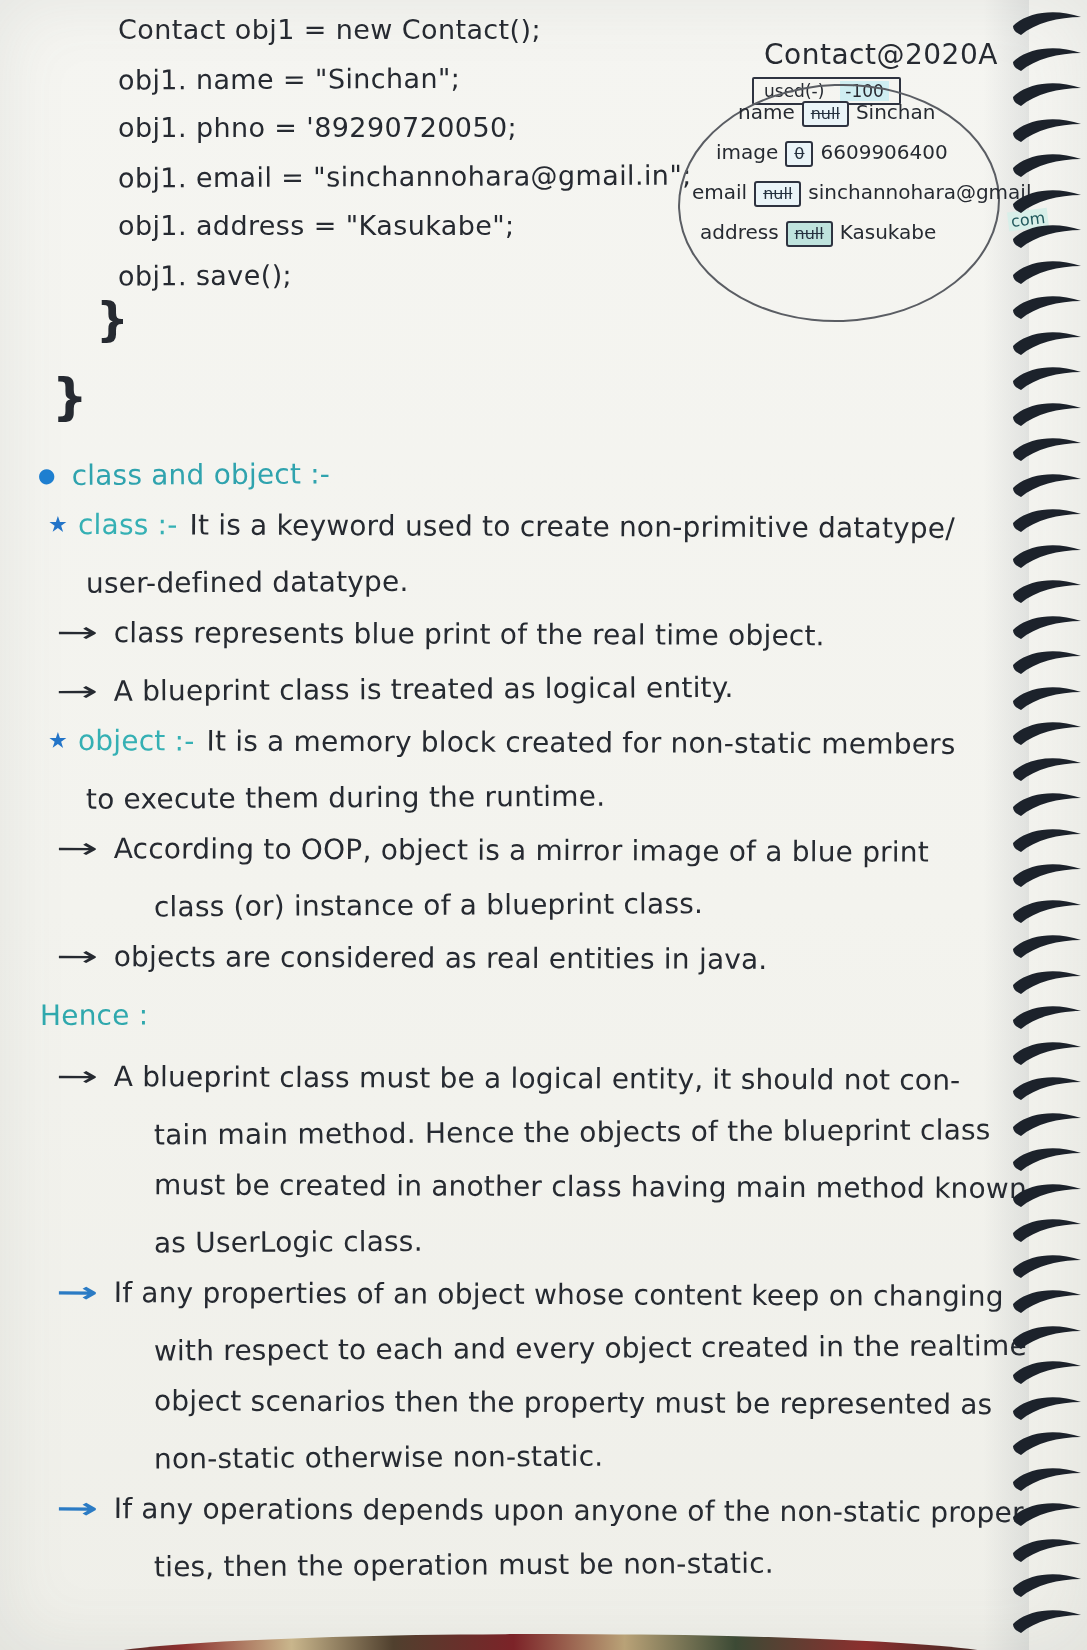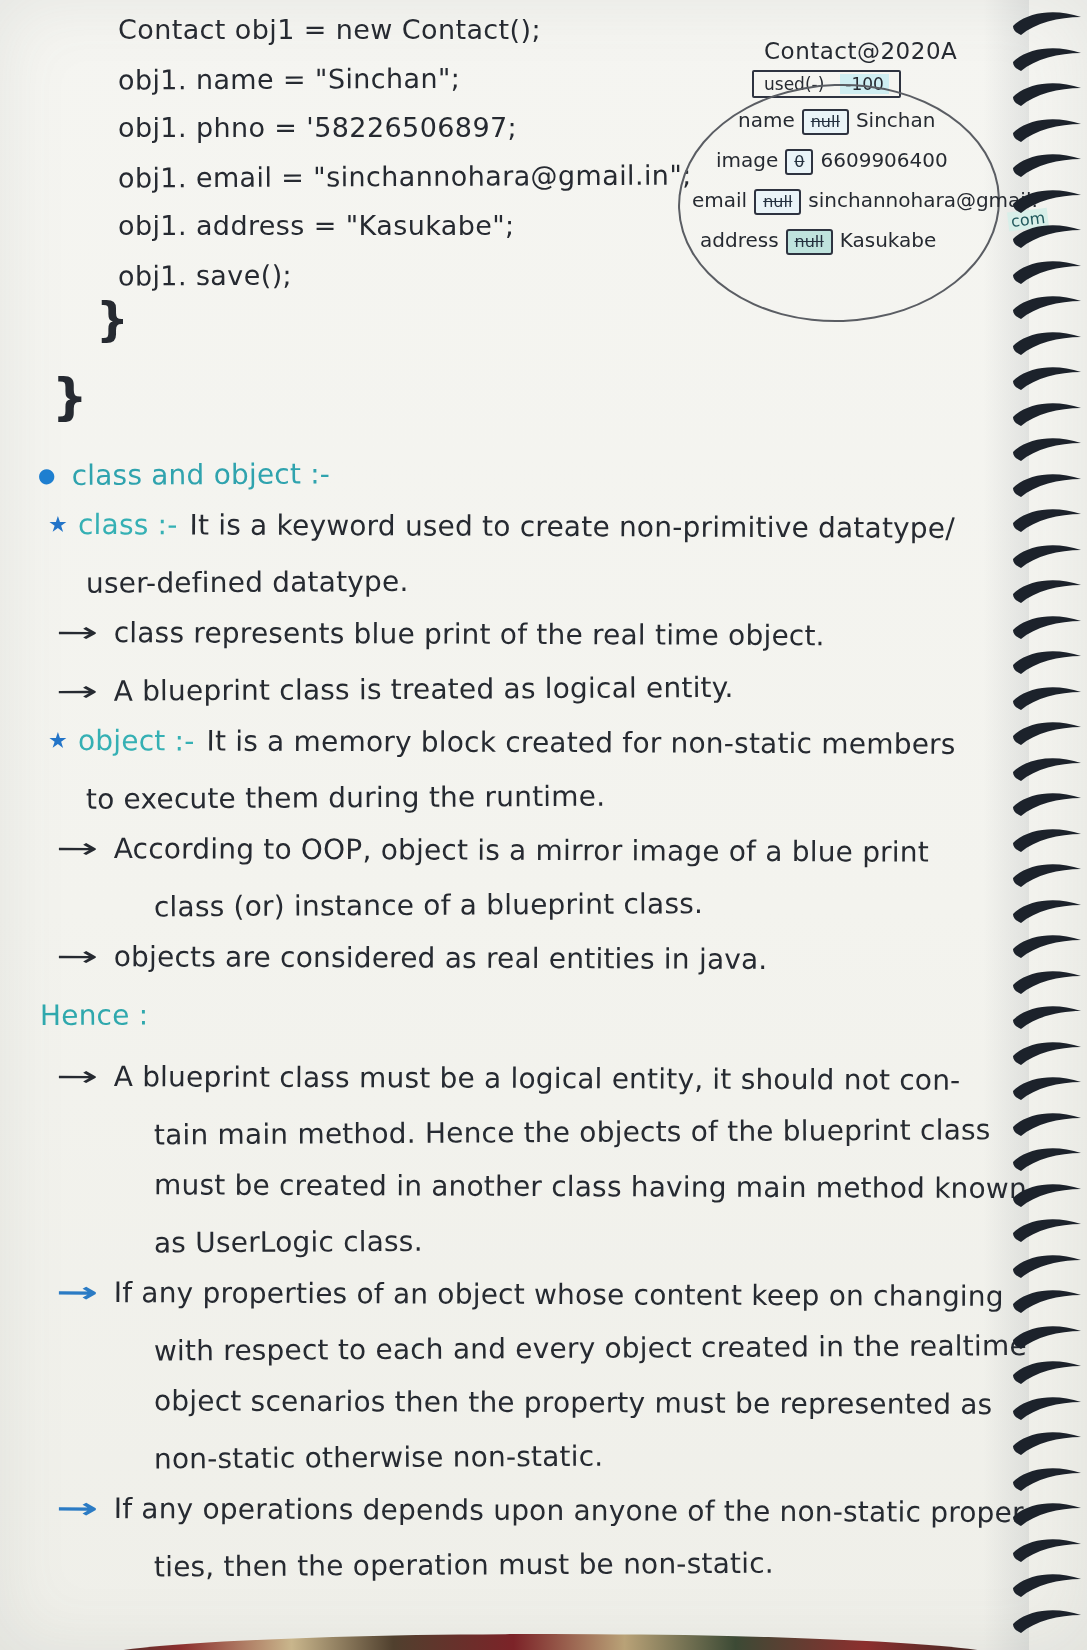--- a/index.html
+++ b/index.html
@@ -25,27 +25,27 @@
     position:absolute;left:118px;top:14px;
     font-size:27px;color:#262a31;letter-spacing:0.4px;
   }
   .code-line{height:49px;white-space:nowrap;}
   .code-line:nth-child(even){transform:rotate(-0.3deg);}
   .brace{position:absolute;color:#262a31;font-weight:bold;}
   .brace-1{left:96px;top:292px;font-size:46px;}
   .brace-2{left:52px;top:368px;font-size:50px;}
   
   .diagram{position:absolute;left:678px;top:38px;width:340px;color:#262a31;}
-  .diagram-title{margin-left:86px;font-size:23px;white-space:nowrap;letter-spacing:0.5px;}
+  .diagram-title{margin-left:86px;font-size:28px;white-space:nowrap;letter-spacing:0.5px;}
   .oval{
     position:absolute;left:0;top:46px;width:318px;height:234px;
     border:2px solid #5a5d63;border-radius:50%;
     transform:rotate(-2deg);
   }
-  .fields{position:absolute;left:4px;top:62px;width:400px;margin-top:8px;}
+  .fields{position:absolute;left:4px;top:62px;width:400px;}
   .field-row{height:40px;font-size:20px;white-space:nowrap;}
   .field-row:nth-child(1){padding-left:56px;}
   .field-row:nth-child(2){padding-left:34px;}
   .field-row:nth-child(3){padding-left:10px;}
   .field-row:nth-child(4){padding-left:18px;}
   .slot{
     display:inline-block;border:2px solid #2e3340;border-radius:3px;
     padding:0 7px;margin:0 7px;font-size:16px;line-height:22px;
     text-decoration:line-through;background:#eaf4f8;color:#24303e;
   }
@@ -97,21 +97,21 @@
 </head>
 <body>
 
 <div class="page">
 
   <div class="right-shade"></div>
 
   <div class="code">
       <div class="code-line">Contact obj1 = new Contact();</div>
       <div class="code-line">obj1. name = "Sinchan";</div>
-      <div class="code-line">obj1. phno = '58226506897;</div>
+      <div class="code-line">obj1. phno = '89290720050;</div>
       <div class="code-line">obj1. email = "sinchannohara@gmail.in";</div>
       <div class="code-line">obj1. address = "Kasukabe";</div>
       <div class="code-line">obj1. save();</div>
     </div>
   <div class="brace brace-1">}</div>
   <div class="brace brace-2">}</div>
 
   <div class="diagram">
     <div class="diagram-title">Contact@2020A</div>
     <div class="oval"></div>

